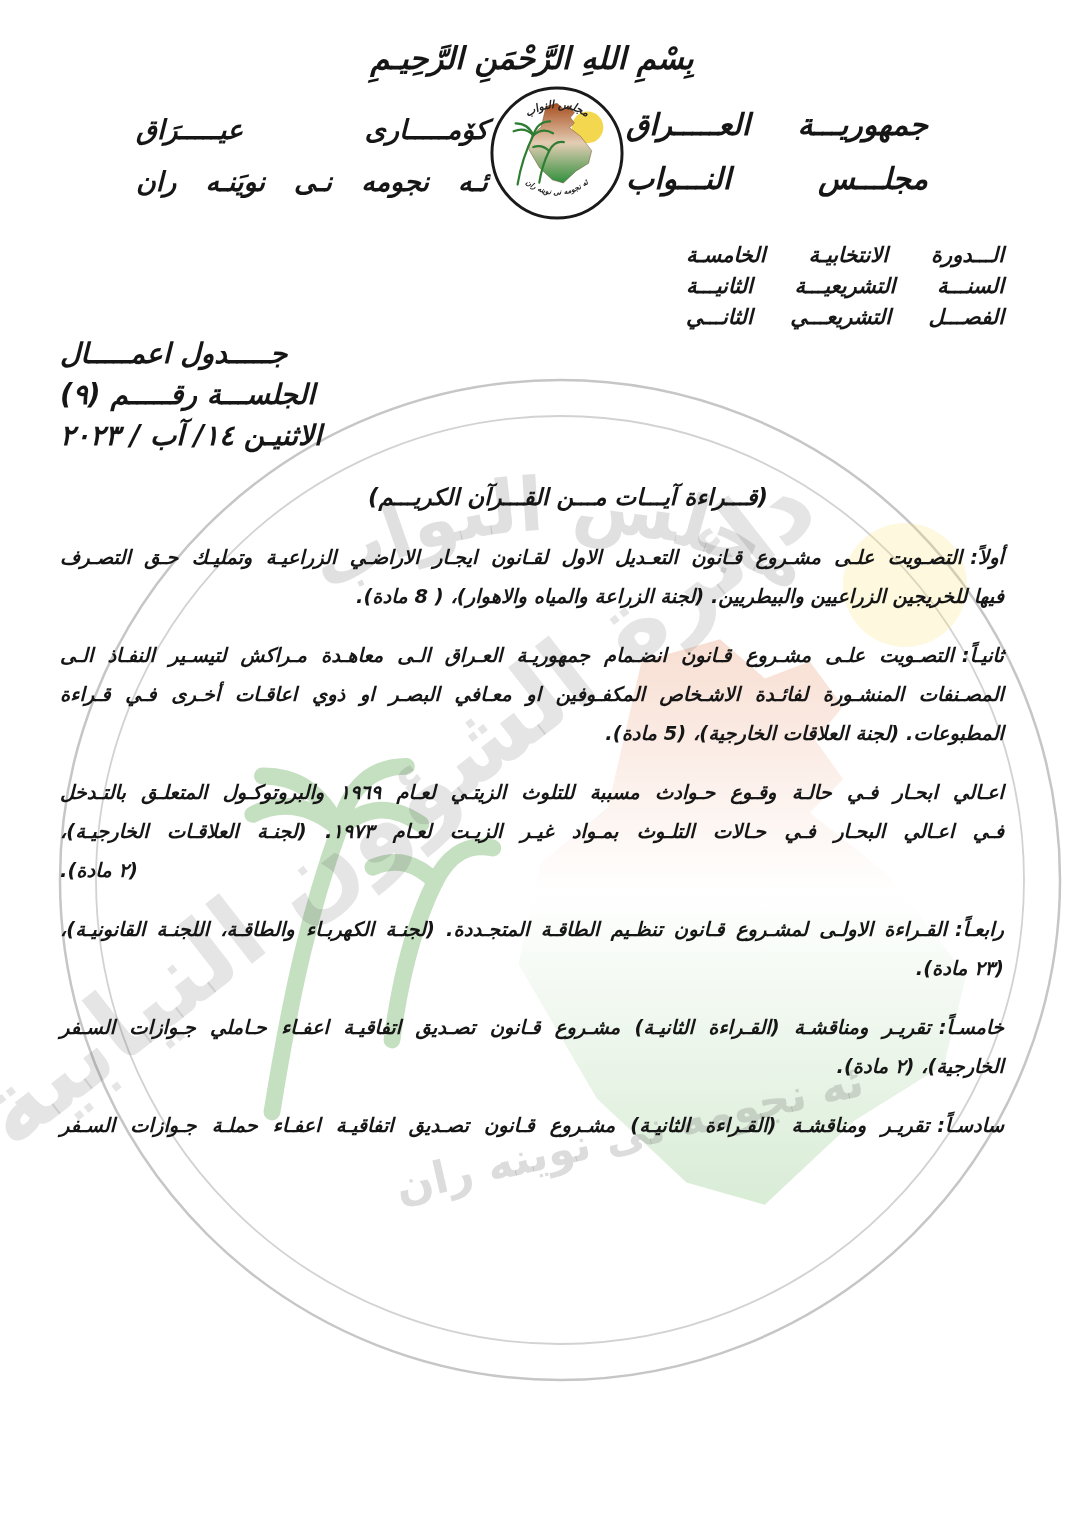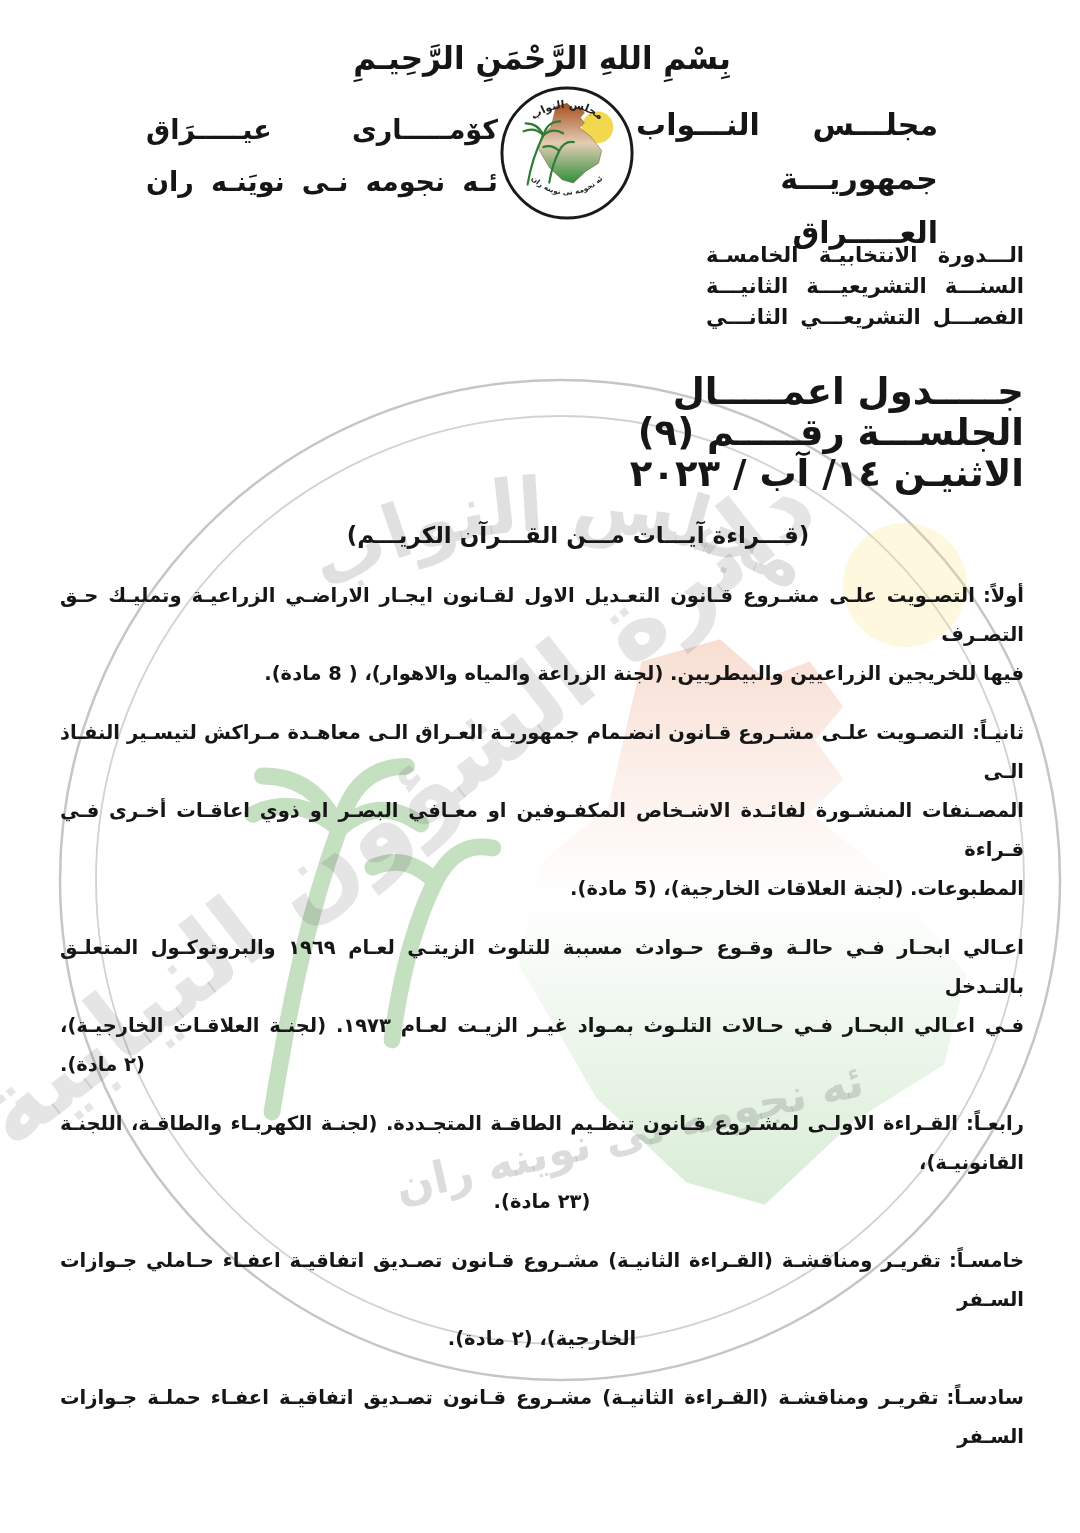--- a/index.html
+++ b/index.html
@@ -14,55 +14,55 @@
     position:absolute;top:445px;right:315px;transform-origin:100% 0;
     transform:rotate(-38deg);font-size:100px;font-weight:bold;
     color:rgba(70,70,70,.14);white-space:nowrap;direction:rtl;
   }
   .wm-bottom{
     position:absolute;top:1108px;left:390px;transform:rotate(-13deg);
     font-size:44px;font-weight:bold;color:rgba(80,80,80,.20);
     white-space:nowrap;direction:rtl;
   }
   
-  .content{position:absolute;inset:0;padding:20px 56px 0 60px;}
+  .content{position:absolute;inset:0;padding:20px 76px 0 60px;font-style:italic;}
   .basmala{
     text-align:center;font-size:31px;font-weight:bold;
     height:76px;line-height:76px;direction:rtl;
   }
   .header-row{display:flex;justify-content:center;align-items:flex-start;height:142px;}
   .header-left{
     width:352px;font-size:27px;font-weight:bold;direction:rtl;
     text-align:justify;text-align-last:justify;line-height:52px;margin-top:8px;
   }
   .header-right{
     width:302px;font-size:30px;font-weight:bold;direction:rtl;
     text-align:justify;text-align-last:justify;line-height:54px;margin-top:2px;
   }
   .emblem{width:138px;height:138px;margin-top:-12px;}
   .term-info{
     width:318px;margin-left:auto;direction:rtl;font-size:21px;font-weight:bold;
     text-align:justify;text-align-last:justify;line-height:31px;margin-top:2px;
   }
-  .title-block{margin-top:38px;text-align:right;font-size:37px;font-weight:bold;line-height:41px;direction:rtl;}
+  .title-block{text-align:left;font-size:28px;font-weight:bold;line-height:41px;direction:rtl;}
   .quran-heading{
     margin-top:28px;font-size:23px;font-weight:bold;direction:rtl;
     text-align:center;position:relative;left:36px;
   }
   .items{margin-top:28px;direction:rtl;font-size:19.5px;font-weight:bold;}
   .item{margin-bottom:20px;}
   .item:nth-child(3){margin-top:12px;}
   .item:nth-child(4){margin-top:9px;}
   .item:nth-child(6){margin-top:8px;}
   .item:nth-child(7){margin-top:8px;}
   .line{line-height:39px;}
   .line.full{text-align:justify;text-align-last:justify;}
   .line.last.right{text-align:right;}
   .line.last.left{text-align:left;}
-  .line.last.center{text-align:center;}
+  .line.last.center{}
   .label{margin-left:8px;}
 </style>
 </head>
 <body>
 
 <div class="page">
 
   <div class="watermark">
     <svg width="1080" height="1533" viewBox="0 0 1080 1533">
       <defs>
@@ -130,22 +130,22 @@
         </g>
         <text font-size="11" font-weight="bold" fill="#222222" font-family="DejaVu Sans, sans-serif">
           <textPath href="#logoArcTop" startOffset="50%" text-anchor="middle">مجلس النواب</textPath>
         </text>
         <text font-size="7.5" font-weight="bold" fill="#222222" font-family="DejaVu Sans, sans-serif">
           <textPath href="#logoArcBottom" startOffset="50%" text-anchor="middle">ئه نجومه نى نوينه ران</textPath>
         </text>
       </svg>
 
       <div class="header-right">
+        <div>جمهوريـــة العـــــراق</div>
         <div>مجلـــس النـــواب</div>
-        <div>جمهوريـــة العـــــراق</div>
       </div>
     </div>
 
     <div class="term-info">
       <div>الـــدورة الانتخابيـة الخامسـة</div>
       <div>السنـــة التشريعيـــة الثانيـــة</div>
       <div>الفصـــل التشريعـــي الثانـــي</div>
     </div>
 
     <div class="title-block">

